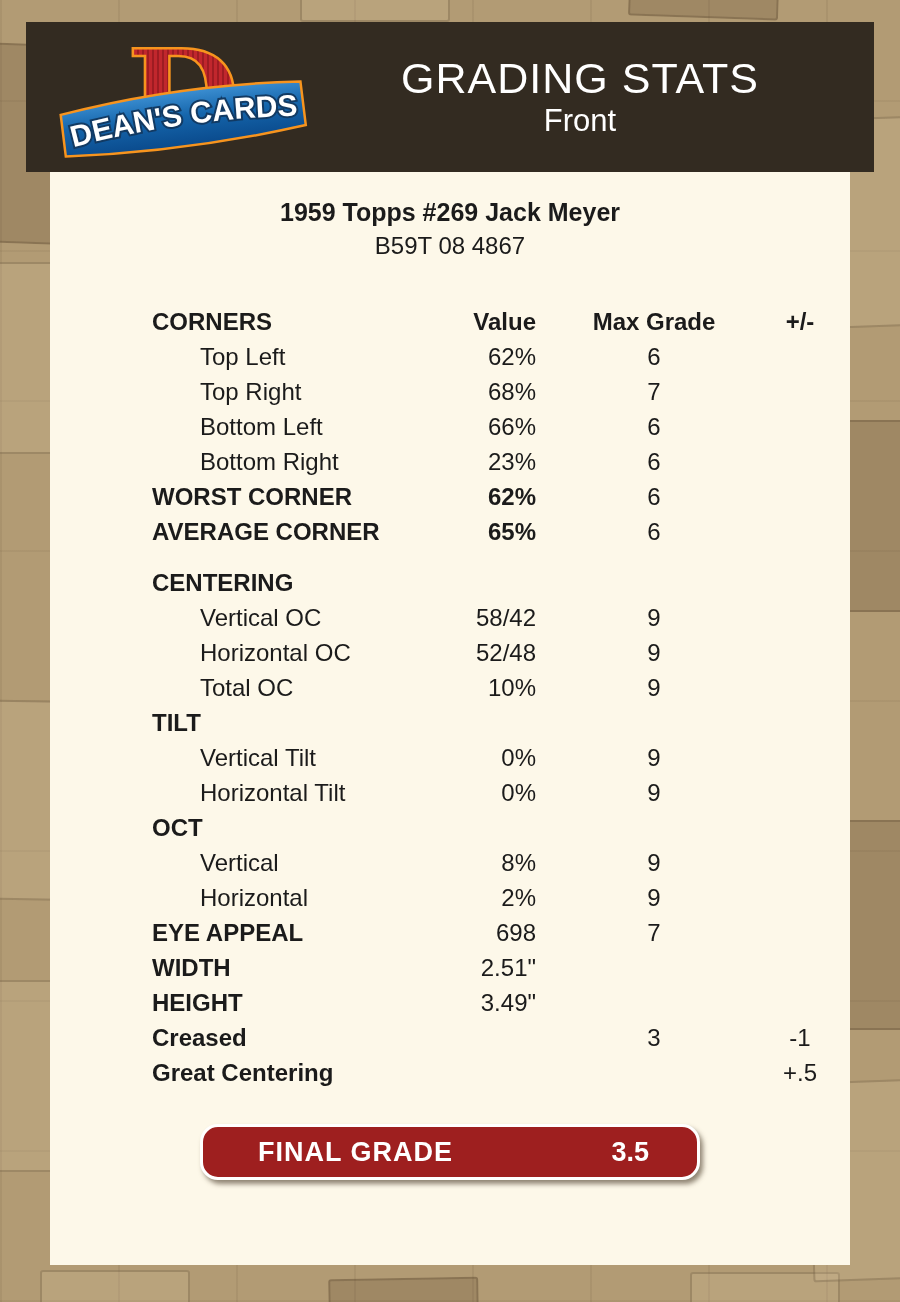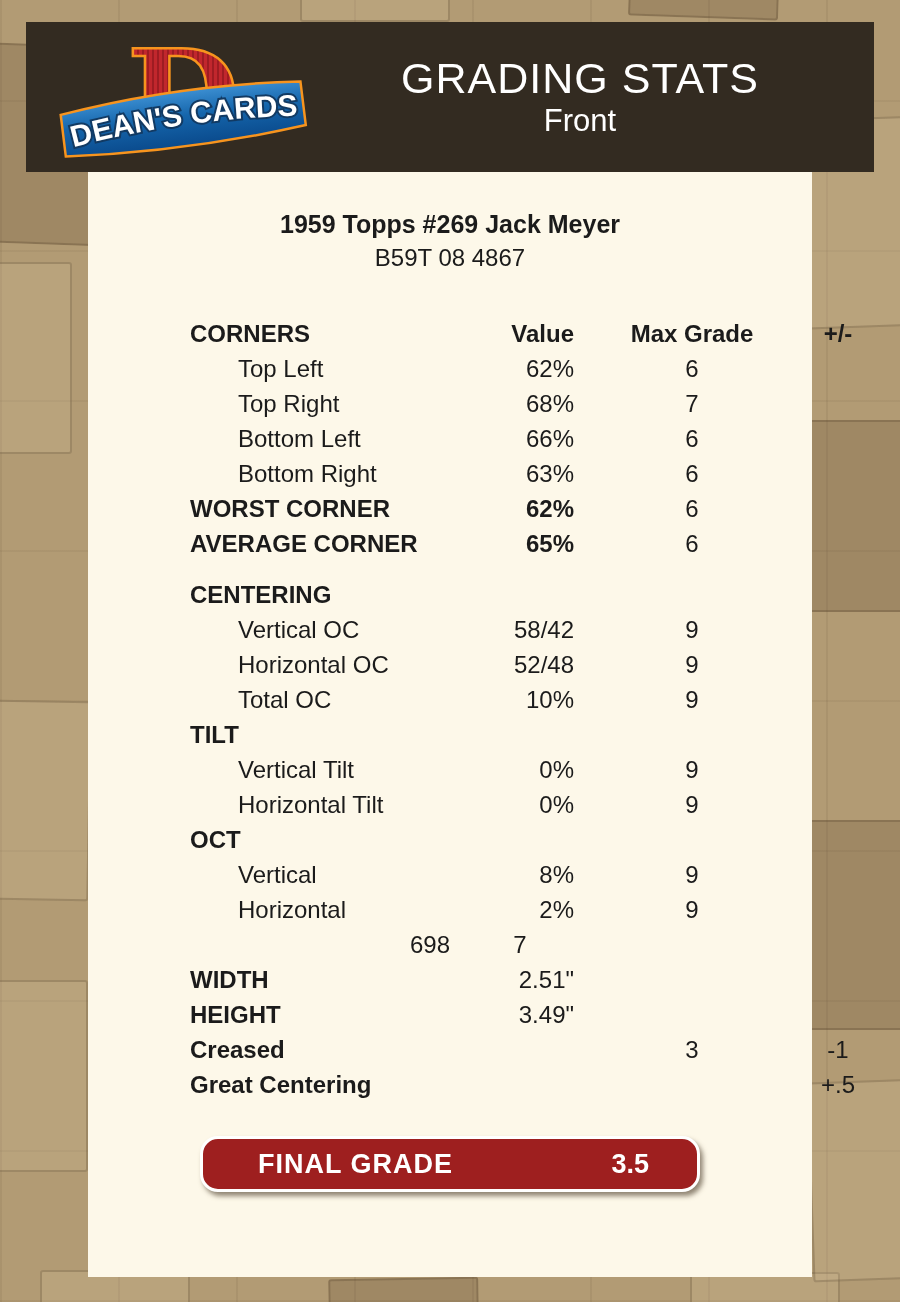--- a/index.html
+++ b/index.html
@@ -39,22 +39,22 @@
   .header{
     position:relative;z-index:2;width:848px;height:150px;margin:22px auto 0;
     background:var(--header-bg);display:flex;align-items:center;
   }
   .logo-wrap{flex:0 0 264px;margin-left:26px;height:138px;display:flex;align-items:center;}
   .titles{flex:1;text-align:center;color:var(--white);padding-right:30px;}
   .h-title{font-size:43px;line-height:48px;letter-spacing:1px;font-weight:normal;}
   .h-sub{font-size:31px;line-height:38px;}
 
   .panel{
-    position:relative;z-index:1;width:724px;margin:0 auto;background:var(--panel-bg);
-    padding:36px 0 85px 0;
+    position:relative;z-index:1;width:800px;margin:0 auto;background:var(--panel-bg);
+    padding:24px 0 85px 0;
   }
   .card-title{font-size:25px;font-weight:bold;text-align:center;line-height:32px;}
   .card-serial{font-size:24px;text-align:center;line-height:36px;}
 
   .stats{margin-top:40px;}
   .trow{
     display:grid;grid-template-columns:260px 108px 204px 56px;
     padding-left:102px;height:35px;line-height:35px;font-size:24px;gap:16px;
   }
   .trow.gap{margin-top:16px;}
@@ -150,21 +150,21 @@
     <div class="c pm"></div>
   </div>
         <div class="trow">
     <div class="c label indent">Bottom Left</div>
     <div class="c value">66%</div>
     <div class="c grade">6</div>
     <div class="c pm"></div>
   </div>
         <div class="trow">
     <div class="c label indent">Bottom Right</div>
-    <div class="c value">63%</div>
+    <div class="c value">23%</div>
     <div class="c grade">6</div>
     <div class="c pm"></div>
   </div>
         <div class="trow">
     <div class="c label b">WORST CORNER</div>
     <div class="c value b">62%</div>
     <div class="c grade">6</div>
     <div class="c pm"></div>
   </div>
         <div class="trow">
@@ -227,20 +227,21 @@
     <div class="c grade">9</div>
     <div class="c pm"></div>
   </div>
         <div class="trow">
     <div class="c label indent">Horizontal</div>
     <div class="c value">2%</div>
     <div class="c grade">9</div>
     <div class="c pm"></div>
   </div>
         <div class="trow">
+    <div class="c label b">EYE APPEAL</div>
     <div class="c value">698</div>
     <div class="c grade">7</div>
     <div class="c pm"></div>
   </div>
         <div class="trow">
     <div class="c label b">WIDTH</div>
     <div class="c value">2.51"</div>
     <div class="c grade"></div>
     <div class="c pm"></div>
   </div>

